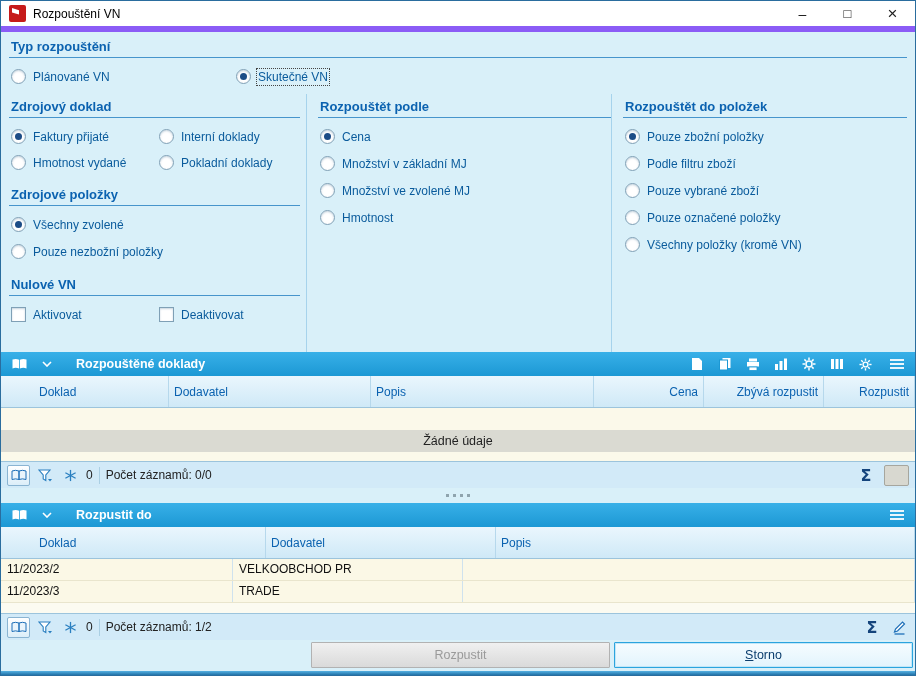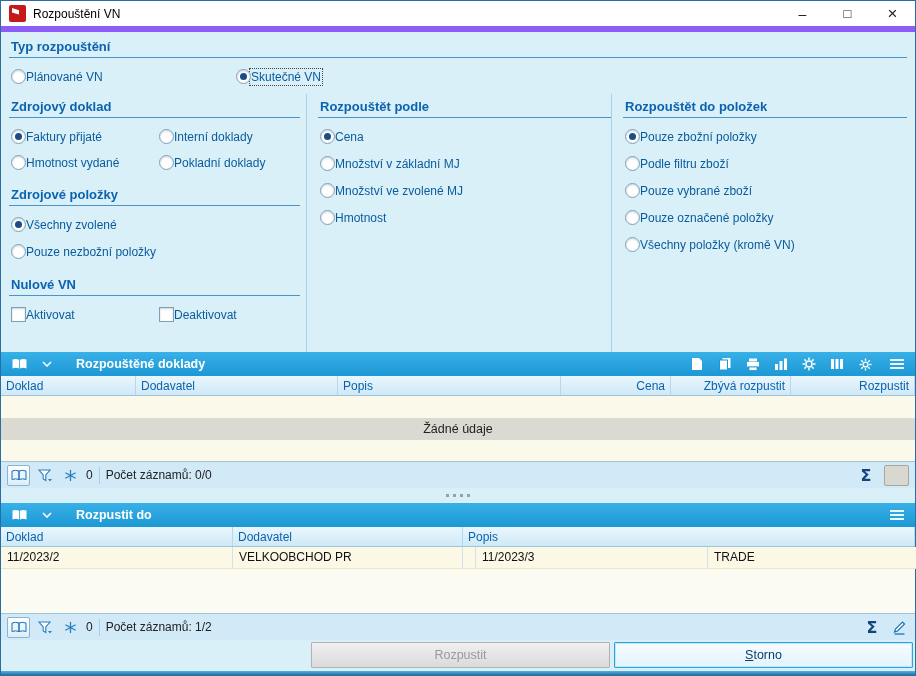--- a/index.html
+++ b/index.html
@@ -24,41 +24,41 @@
   .typ-row .opt:first-child { width:225px; }
   .cols { flex:1; display:flex; }
   .col1 { width:297px; padding-right:6px; }
   .col2 { width:305px; border-left:1px solid #a6d3ec; padding-left:11px; }
   .col3 { flex:1; border-left:1px solid #a6d3ec; padding-left:11px; }
   .optgrid2 { display:grid; grid-template-columns:148px 1fr; row-gap:11px; padding:11px 0 12px 2px; }
   .optstack { display:flex; flex-direction:column; gap:12px; padding:11px 0 13px 2px; }
   .optrow { display:flex; padding:11px 0 10px 2px; }
   .optrow .opt:first-child { width:148px; }
 
-  .opt { display:flex; align-items:center; cursor:default; }
+  .opt { display:flex; align-items:center; gap:7px; cursor:default; }
   .rb { width:15px; height:15px; border-radius:50%; background:#fff; border:1px solid #7fa0b6; position:relative; flex:0 0 auto; box-shadow:inset 0 1px 2px rgba(90,130,160,.35); }
   .opt[data-checked="true"] .rb::after { content:""; position:absolute; left:3px; top:3px; width:7px; height:7px; border-radius:50%; background:#1c4c86; }
   .cb { width:15px; height:15px; background:#fff; border:1px solid #7fa0b6; flex:0 0 auto; box-shadow:inset 0 1px 2px rgba(90,130,160,.35); }
   .olbl { font-size:12px; color:#0a5b9c; }
   .focus-rect { outline:1px dotted #444; outline-offset:1px; }
 
   
   .grid1 { flex:0 0 136px; display:flex; flex-direction:column; }
   .grid2 { flex:1; display:flex; flex-direction:column; }
   .gbar { height:24px; background:linear-gradient(#38b0e8,#1c98d4); display:flex; align-items:center; color:#fff; padding:0 7px; gap:6px; }
   .gtitle { font-weight:bold; font-size:12.5px; margin-left:12px; flex:1; }
   .bbtn { width:22px; height:20px; display:flex; align-items:center; justify-content:center; background:transparent; border:none; padding:0; }
-  .gcols { height:20px; display:flex; background:linear-gradient(#eaf6fd,#cfe9f7); border-bottom:1px solid #9cc4dc; }
+  .gcols { height:32px; display:flex; background:linear-gradient(#eaf6fd,#cfe9f7); border-bottom:1px solid #9cc4dc;padding-left:33px; }
   .gcol { font-size:12px; color:#0b62b0; padding:0 5px; border-right:1px solid #b6d8ec; display:flex; align-items:center; overflow:hidden; white-space:nowrap; }
   .gcol.num { justify-content:flex-end; }
   .g1c0{width:135px}.g1c1{width:202px}.g1c2{width:223px}.g1c3{width:110px}.g1c4{width:120px}.g1c5{flex:1}
   .g2c0{width:232px}.g2c1{width:230px}.g2c2{flex:1}
   .gbody1 { flex:1; background:#fbf9ea; position:relative; }
   .empty-band { position:absolute; top:22px; left:0; right:0; height:22px; background:#dadad2; display:flex; align-items:center; justify-content:center; font-size:12.5px; color:#222; }
-  .gbody2 { flex:1; background:#fcfbf1; display:flex; flex-direction:row; }
+  .gbody2 { flex:1; background:#fcfbf1; display:flex; flex-direction:column; }
   .grow { display:flex; height:22px; background:#fbf8e6; border-bottom:1px solid #e9e5cd; font-size:12px; color:#111; }
   .gcell { padding:3px 6px; border-right:1px solid #cfe2ee; overflow:hidden; white-space:nowrap; }
   .gfill { flex:1; }
   .gfoot { height:27px; background:#d2eaf8; border-top:1px solid #9cc4dc; display:flex; align-items:center; padding:0 6px; gap:6px; flex:0 0 auto; }
   .fbtn { width:23px; height:21px; border:1px solid #8ab4d2; background:linear-gradient(#ffffff,#dceef9); display:flex; align-items:center; justify-content:center; border-radius:2px; padding:0; }
   .ficon { width:19px; height:21px; display:flex; align-items:center; justify-content:center; background:transparent; border:none; padding:0; }
   .vsep { width:1px; height:17px; background:#aacfe4; }
   .fcount { font-size:12px; color:#222; }
   .frecords { font-size:12px; color:#222; }
   .fspacer { flex:1; }

